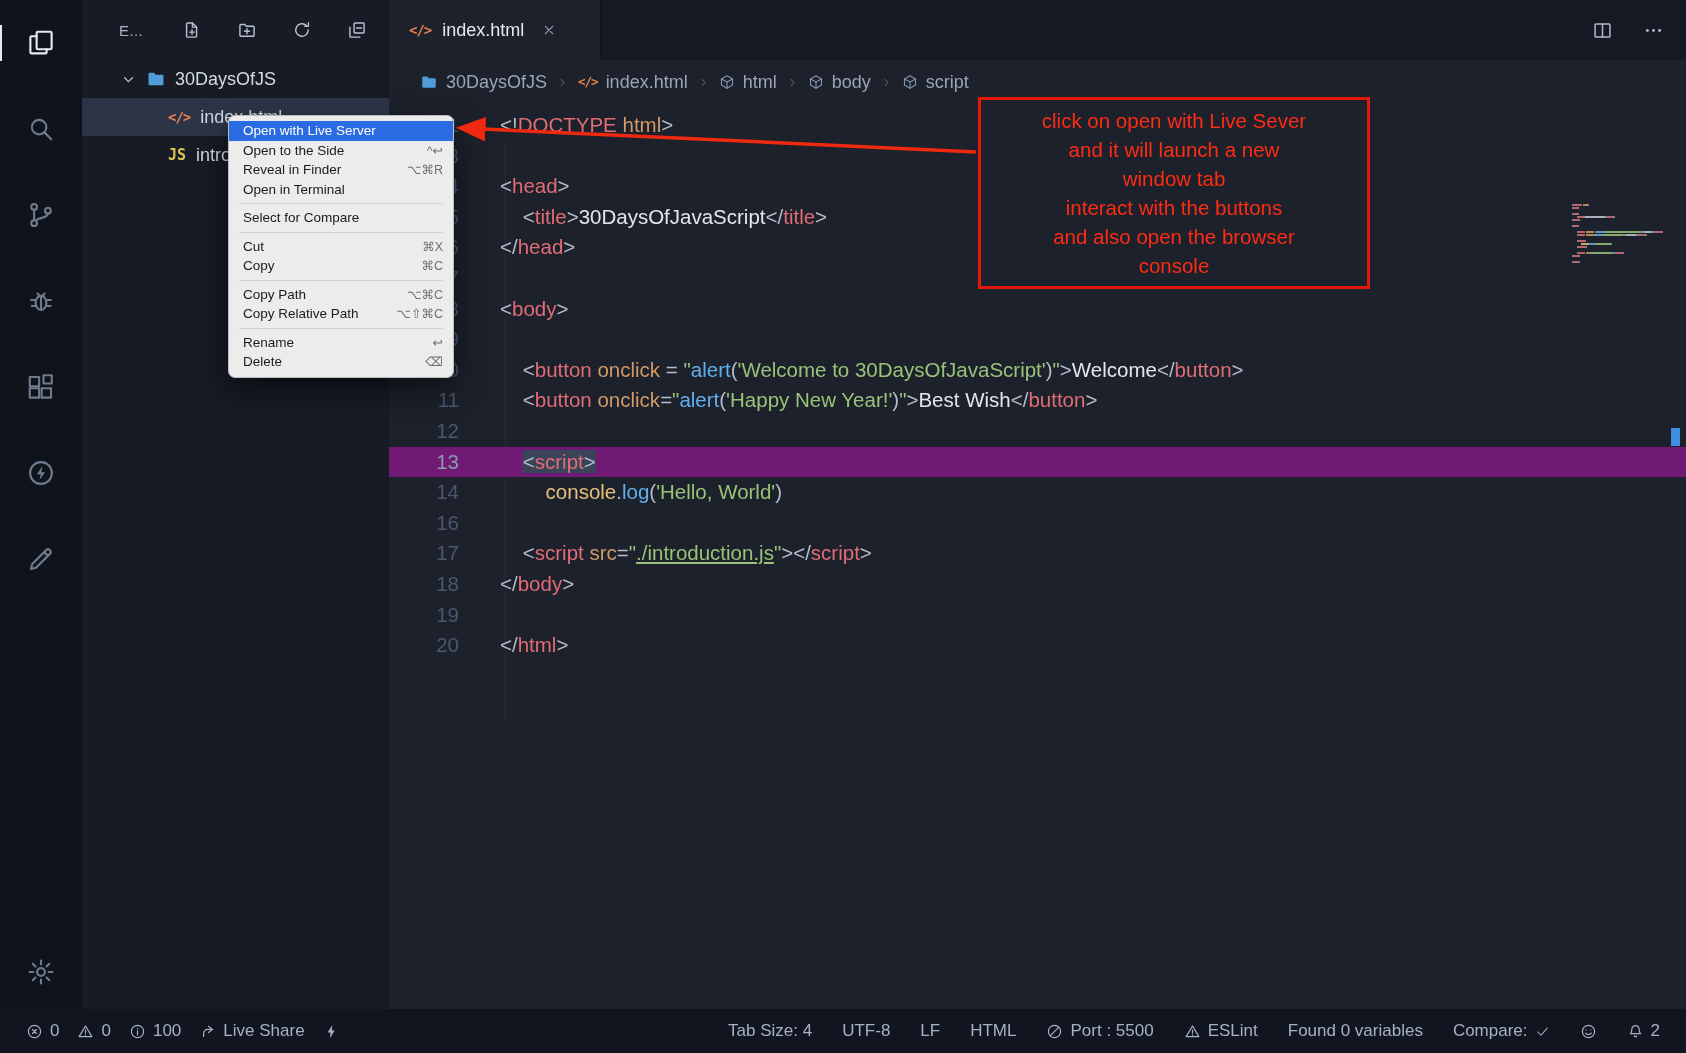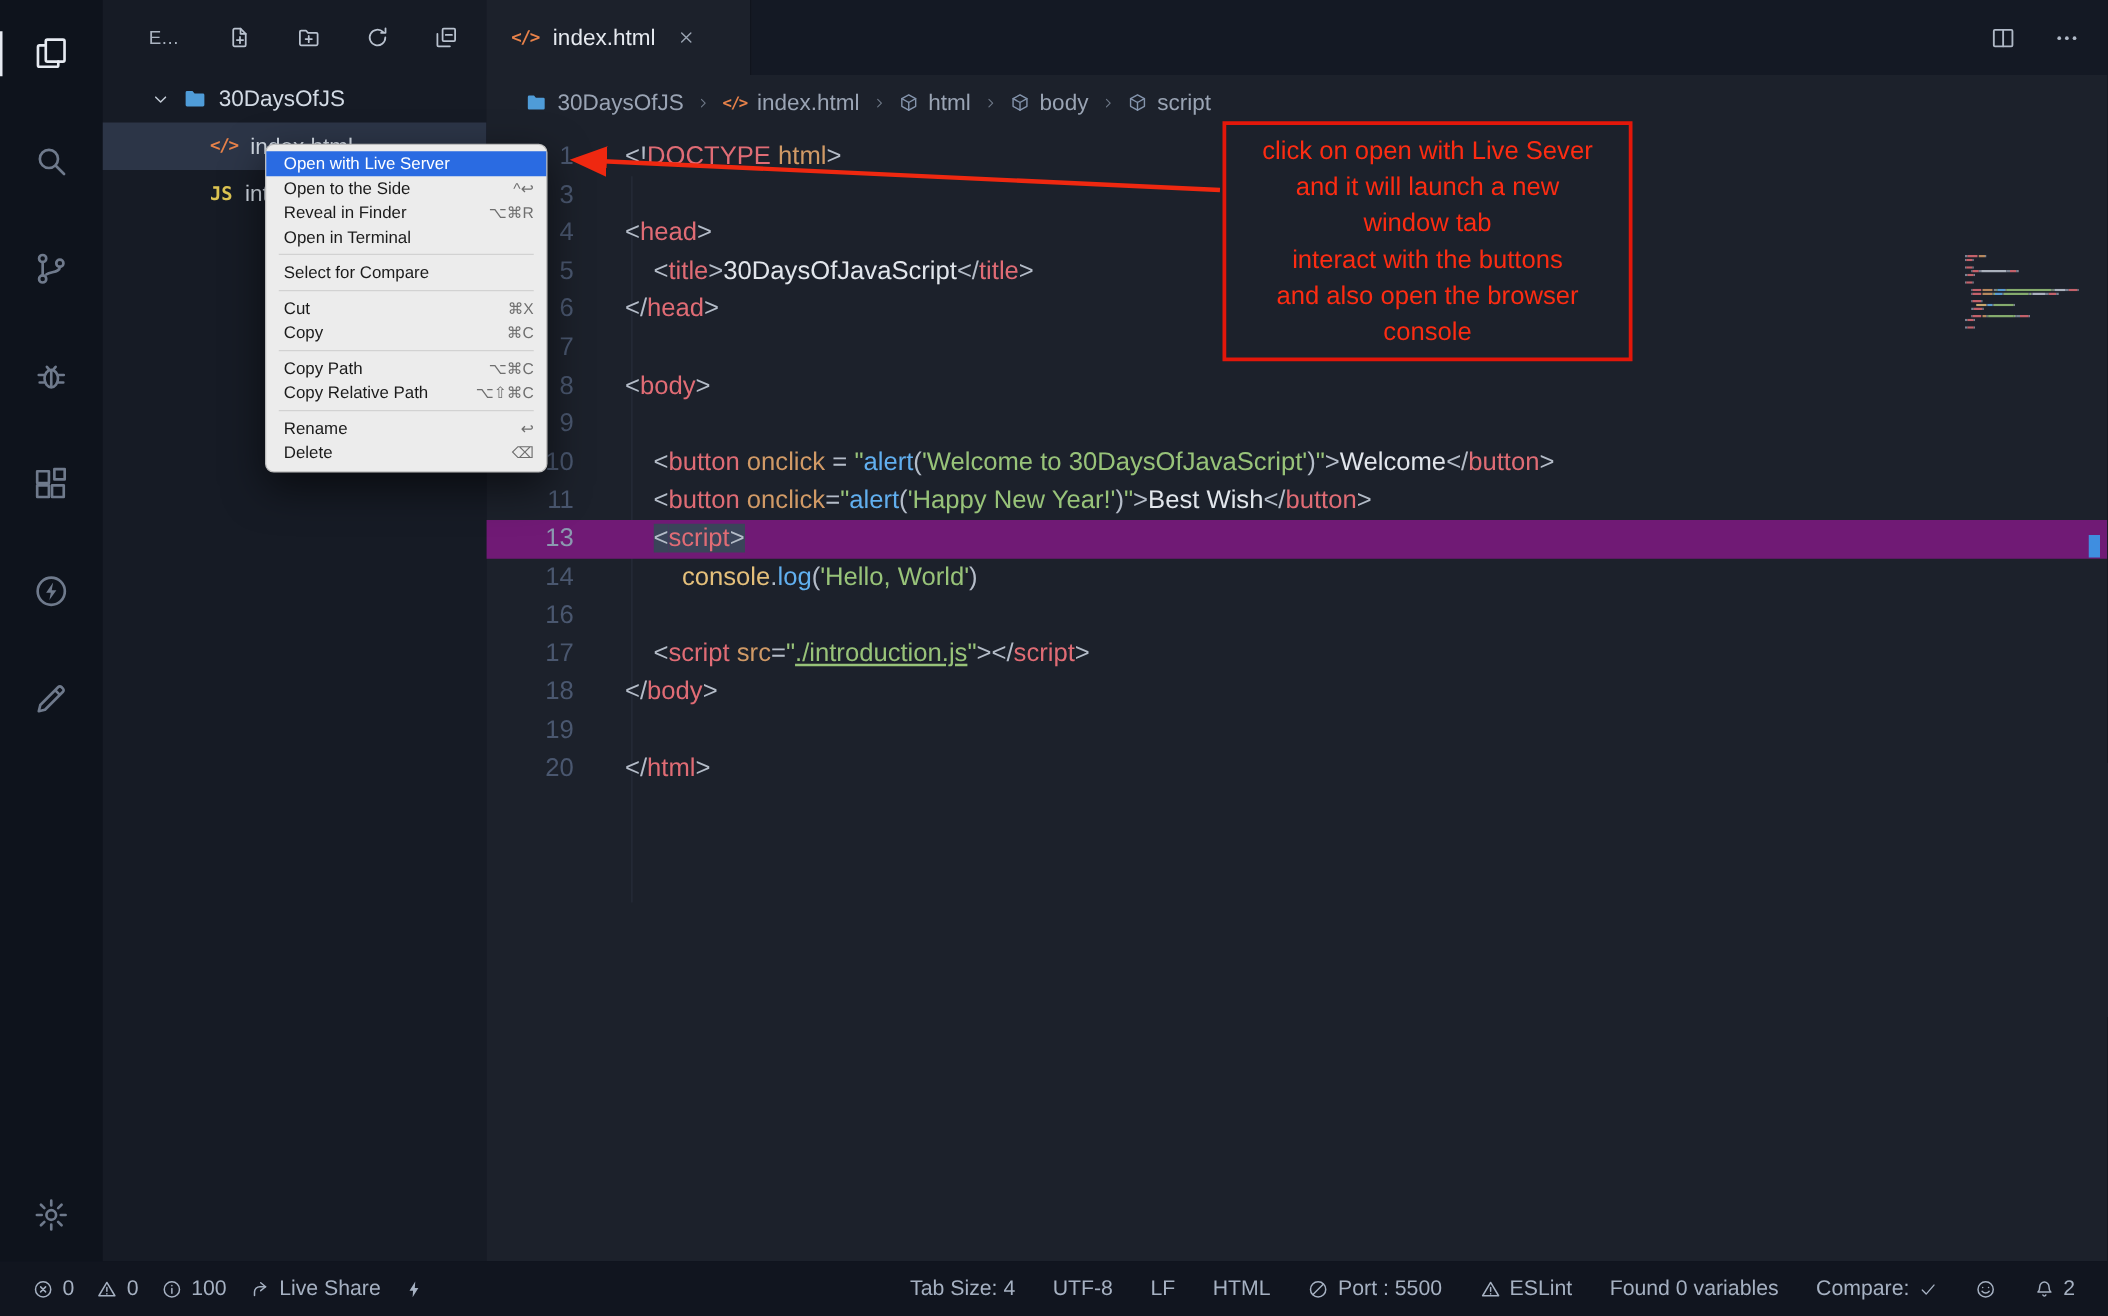--- a/index.html
+++ b/index.html
@@ -67,28 +67,28 @@
   .mm-seg{display:inline-block;height:2px;opacity:.85;vertical-align:top}
   #overview-marker{position:absolute;right:6px;top:324px;width:9px;height:18px;background:#3f8ee0}
 
   
   #status-bar{position:absolute;left:0;right:0;bottom:0;height:44px;background:#11151f;display:flex;align-items:center;justify-content:space-between;padding:0 26px;font-size:17px;color:#a6b1c2;z-index:6}
   #status-left{display:flex;align-items:center;gap:18px}
   #status-right{display:flex;align-items:center;gap:30px}
   .sb-item{display:flex;align-items:center;gap:7px;cursor:pointer;white-space:nowrap}
 
   
-  #context-menu{position:absolute;left:212px;top:115px;width:226px;background:#ececec;border:1px solid #bdbdbd;border-radius:7px;box-shadow:0 12px 32px rgba(0,0,0,.55);padding:5px 0;z-index:40;font-size:13.5px;color:#1b1b1b}
+  #context-menu{position:absolute;left:228px;top:115px;width:226px;background:#ececec;border:1px solid #bdbdbd;border-radius:7px;box-shadow:0 12px 32px rgba(0,0,0,.55);padding:5px 0;z-index:40;font-size:13.5px;color:#1b1b1b}
   .menu-item{height:19.5px;display:flex;align-items:center;justify-content:space-between;padding:0 10px 0 14px;cursor:pointer}
   .menu-item.highlighted{background:#2a6be2;color:#fff}
   .menu-shortcut{color:#6f6f6f;font-size:12.5px}
   .menu-sep{height:1px;background:#d2d2d2;margin:4px 10px}
 
   
-  #annotation-box{position:absolute;left:978px;top:97px;width:328px;min-height:182px;border:3px solid #e3170a;color:#fd2c12;font-size:20.5px;line-height:29px;text-align:center;padding:6px 4px;white-space:pre-line;z-index:30}
+  #annotation-box{position:absolute;left:978px;top:97px;width:392px;min-height:182px;border:3px solid #e3170a;color:#fd2c12;font-size:20.5px;line-height:29px;text-align:center;padding:6px 4px;white-space:pre-line;z-index:30}
   #arrow-overlay{position:absolute;left:0;top:0;width:1686px;height:1053px;pointer-events:none;z-index:50}
 
   svg{display:block}
 </style>
 </head>
 <body>
 
 <div id="app">
 
   <aside id="activity-bar">
@@ -316,20 +316,21 @@
           <div class="code-line"><span class="gutter">1</span><span class="lcontent"><span class="tok-p">&lt;!</span><span class="tok-tag">DOCTYPE</span><span class="tok-attr"> html</span><span class="tok-p">&gt;</span></span></div>
           <div class="code-line"><span class="gutter">3</span><span class="lcontent"></span></div>
           <div class="code-line"><span class="gutter">4</span><span class="lcontent"><span class="tok-p">&lt;</span><span class="tok-tag">head</span><span class="tok-p">&gt;</span></span></div>
           <div class="code-line"><span class="gutter">5</span><span class="lcontent"><span class="tok-p">    &lt;</span><span class="tok-tag">title</span><span class="tok-p">&gt;</span><span class="tok-txt">30DaysOfJavaScript</span><span class="tok-p">&lt;/</span><span class="tok-tag">title</span><span class="tok-p">&gt;</span></span></div>
           <div class="code-line"><span class="gutter">6</span><span class="lcontent"><span class="tok-p">&lt;/</span><span class="tok-tag">head</span><span class="tok-p">&gt;</span></span></div>
           <div class="code-line"><span class="gutter">7</span><span class="lcontent"></span></div>
           <div class="code-line"><span class="gutter">8</span><span class="lcontent"><span class="tok-p">&lt;</span><span class="tok-tag">body</span><span class="tok-p">&gt;</span></span></div>
           <div class="code-line"><span class="gutter">9</span><span class="lcontent"></span></div>
           <div class="code-line"><span class="gutter">10</span><span class="lcontent"><span class="tok-p">    &lt;</span><span class="tok-tag">button</span><span class="tok-attr"> onclick</span><span class="tok-p"> = </span><span class="tok-str">"</span><span class="tok-fn">alert</span><span class="tok-p">(</span><span class="tok-str">'Welcome to 30DaysOfJavaScript'</span><span class="tok-p">)</span><span class="tok-str">"</span><span class="tok-p">&gt;</span><span class="tok-txt">Welcome</span><span class="tok-p">&lt;/</span><span class="tok-tag">button</span><span class="tok-p">&gt;</span></span></div>
           <div class="code-line"><span class="gutter">11</span><span class="lcontent"><span class="tok-p">    &lt;</span><span class="tok-tag">button</span><span class="tok-attr"> onclick</span><span class="tok-p">=</span><span class="tok-str">"</span><span class="tok-fn">alert</span><span class="tok-p">(</span><span class="tok-str">'Happy New Year!'</span><span class="tok-p">)</span><span class="tok-str">"</span><span class="tok-p">&gt;</span><span class="tok-txt">Best Wish</span><span class="tok-p">&lt;/</span><span class="tok-tag">button</span><span class="tok-p">&gt;</span></span></div>
+          <div class="code-line"><span class="gutter">12</span><span class="lcontent"></span></div>
           <div class="code-line current"><span class="gutter">13</span><span class="lcontent"><span class="tok-p">    </span><span class="tok-p sel">&lt;</span><span class="tok-tag sel">script</span><span class="tok-p sel">&gt;</span></span></div>
           <div class="code-line"><span class="gutter">14</span><span class="lcontent"><span class="tok-p">        </span><span class="tok-obj">console</span><span class="tok-p">.</span><span class="tok-fn">log</span><span class="tok-p">(</span><span class="tok-str">'Hello, World'</span><span class="tok-p">)</span></span></div>
           <div class="code-line"><span class="gutter">16</span><span class="lcontent"></span></div>
           <div class="code-line"><span class="gutter">17</span><span class="lcontent"><span class="tok-p">    &lt;</span><span class="tok-tag">script</span><span class="tok-attr"> src</span><span class="tok-p">=</span><span class="tok-str">"</span><span class="tok-link">./introduction.js</span><span class="tok-str">"</span><span class="tok-p">&gt;</span><span class="tok-p">&lt;/</span><span class="tok-tag">script</span><span class="tok-p">&gt;</span></span></div>
           <div class="code-line"><span class="gutter">18</span><span class="lcontent"><span class="tok-p">&lt;/</span><span class="tok-tag">body</span><span class="tok-p">&gt;</span></span></div>
           <div class="code-line"><span class="gutter">19</span><span class="lcontent"></span></div>
           <div class="code-line"><span class="gutter">20</span><span class="lcontent"><span class="tok-p">&lt;/</span><span class="tok-tag">html</span><span class="tok-p">&gt;</span></span></div>
         </div>
       <div id="minimap">
           <div class="mm-line"><span class="mm-seg" style="width: 2.3px; background: rgb(139, 147, 163);"></span><span class="mm-seg" style="width: 8.05px; background: rgb(224, 108, 117);"></span><span class="mm-seg" style="width: 1.15px; background: transparent;"></span><span class="mm-seg" style="width: 4.6px; background: rgb(209, 154, 102);"></span><span class="mm-seg" style="width: 1.15px; background: rgb(139, 147, 163);"></span></div>

